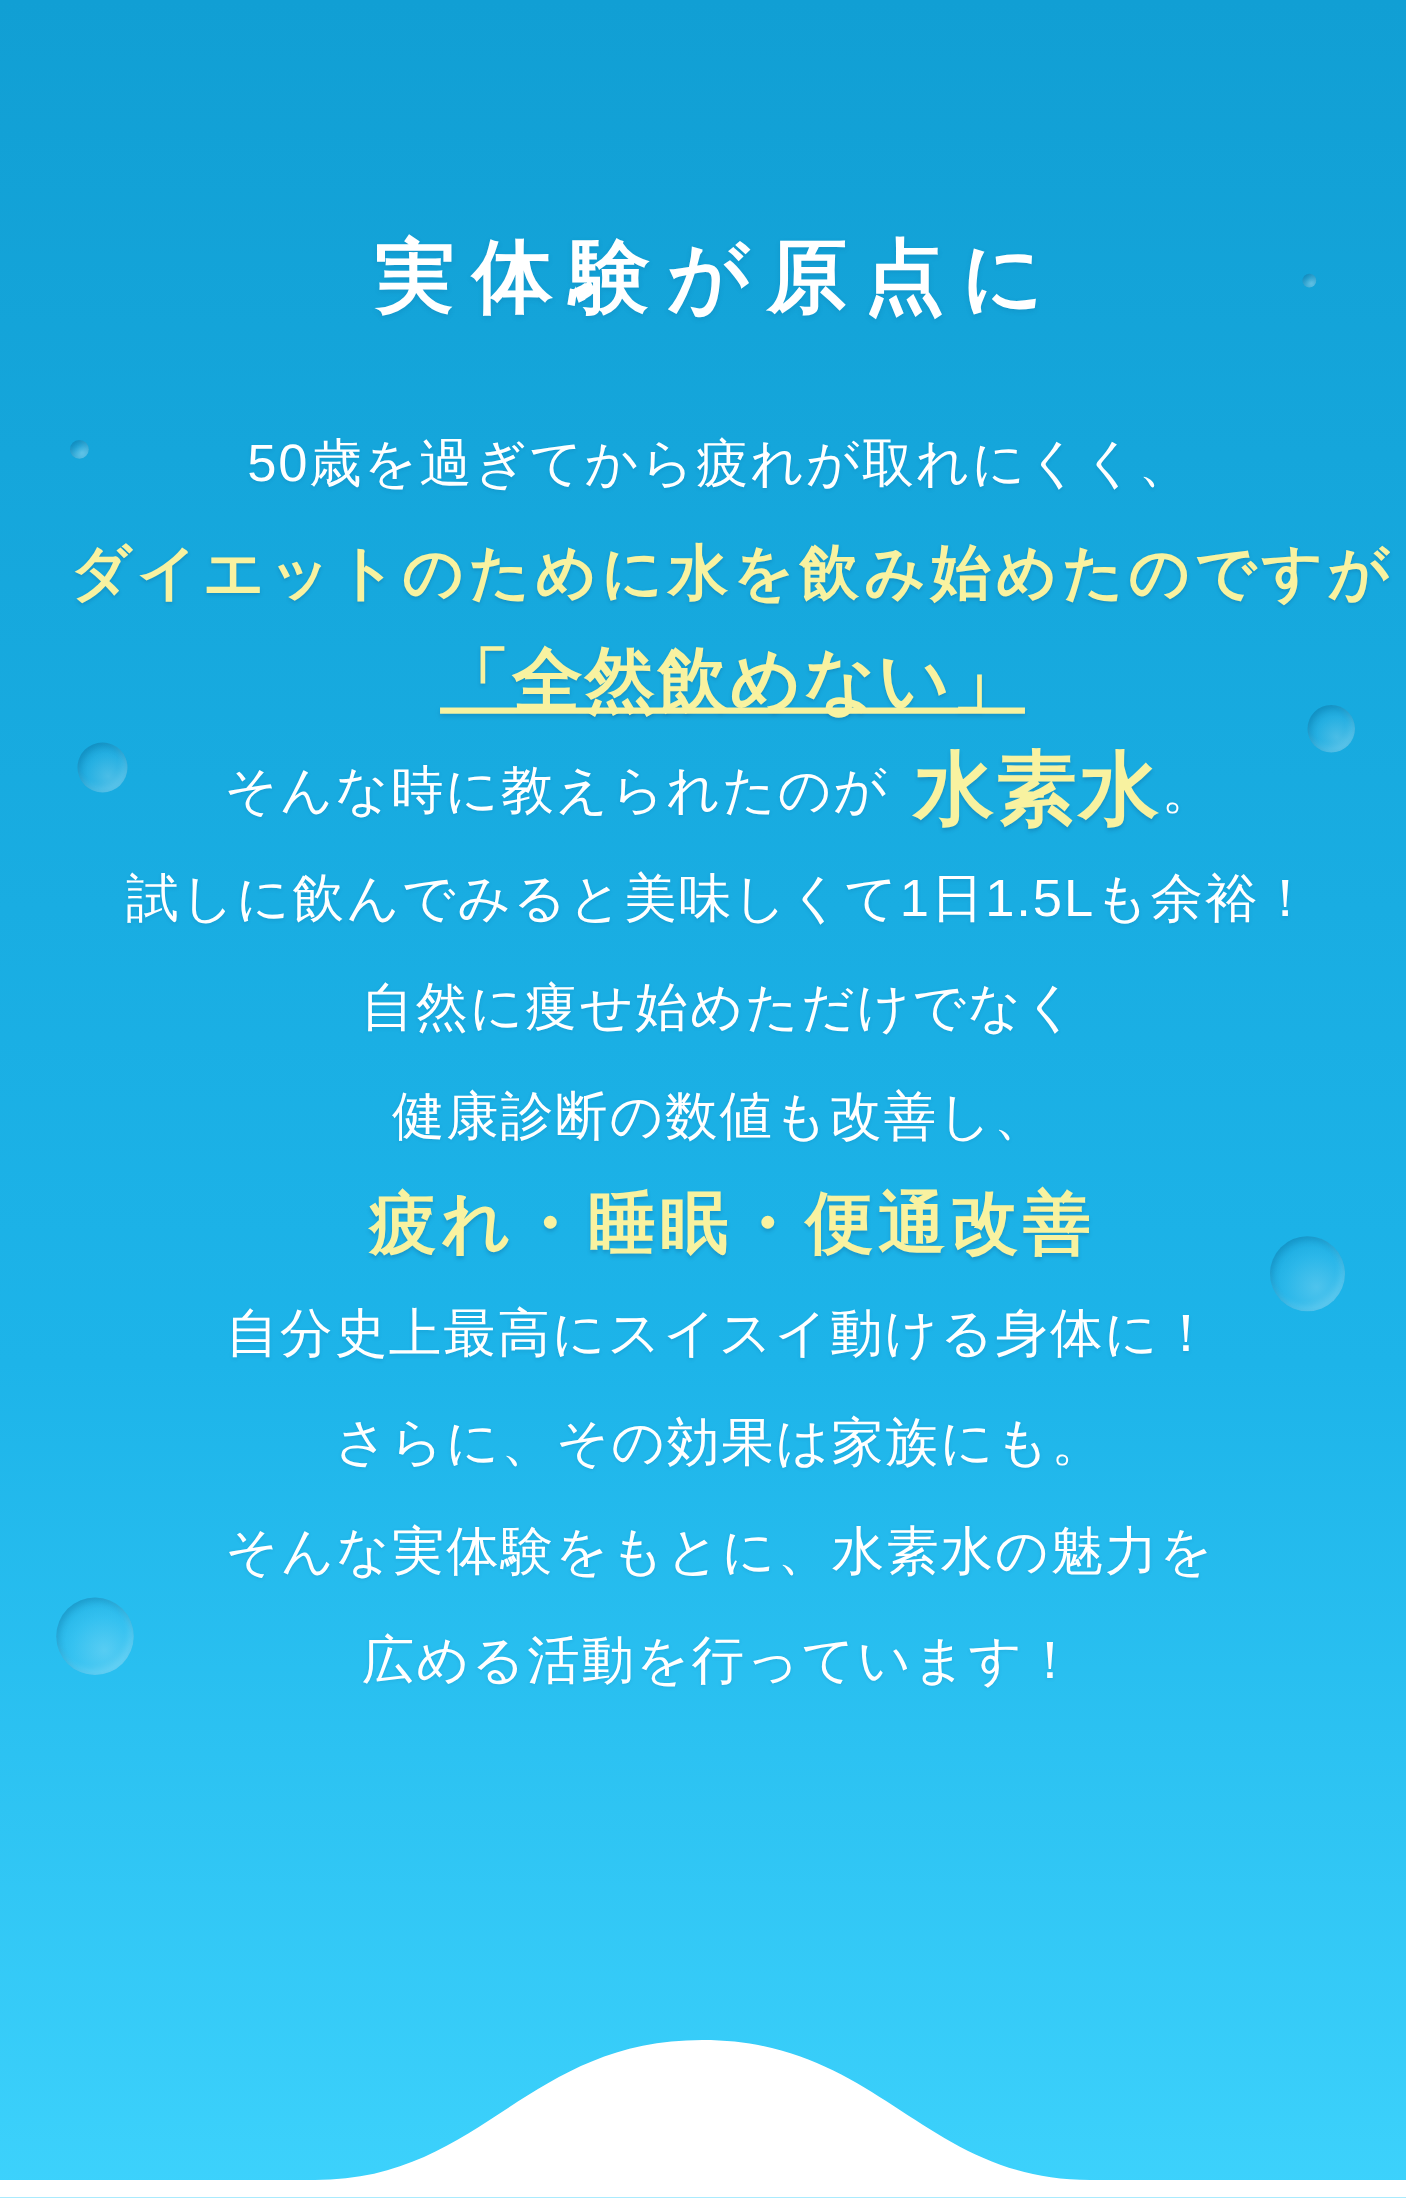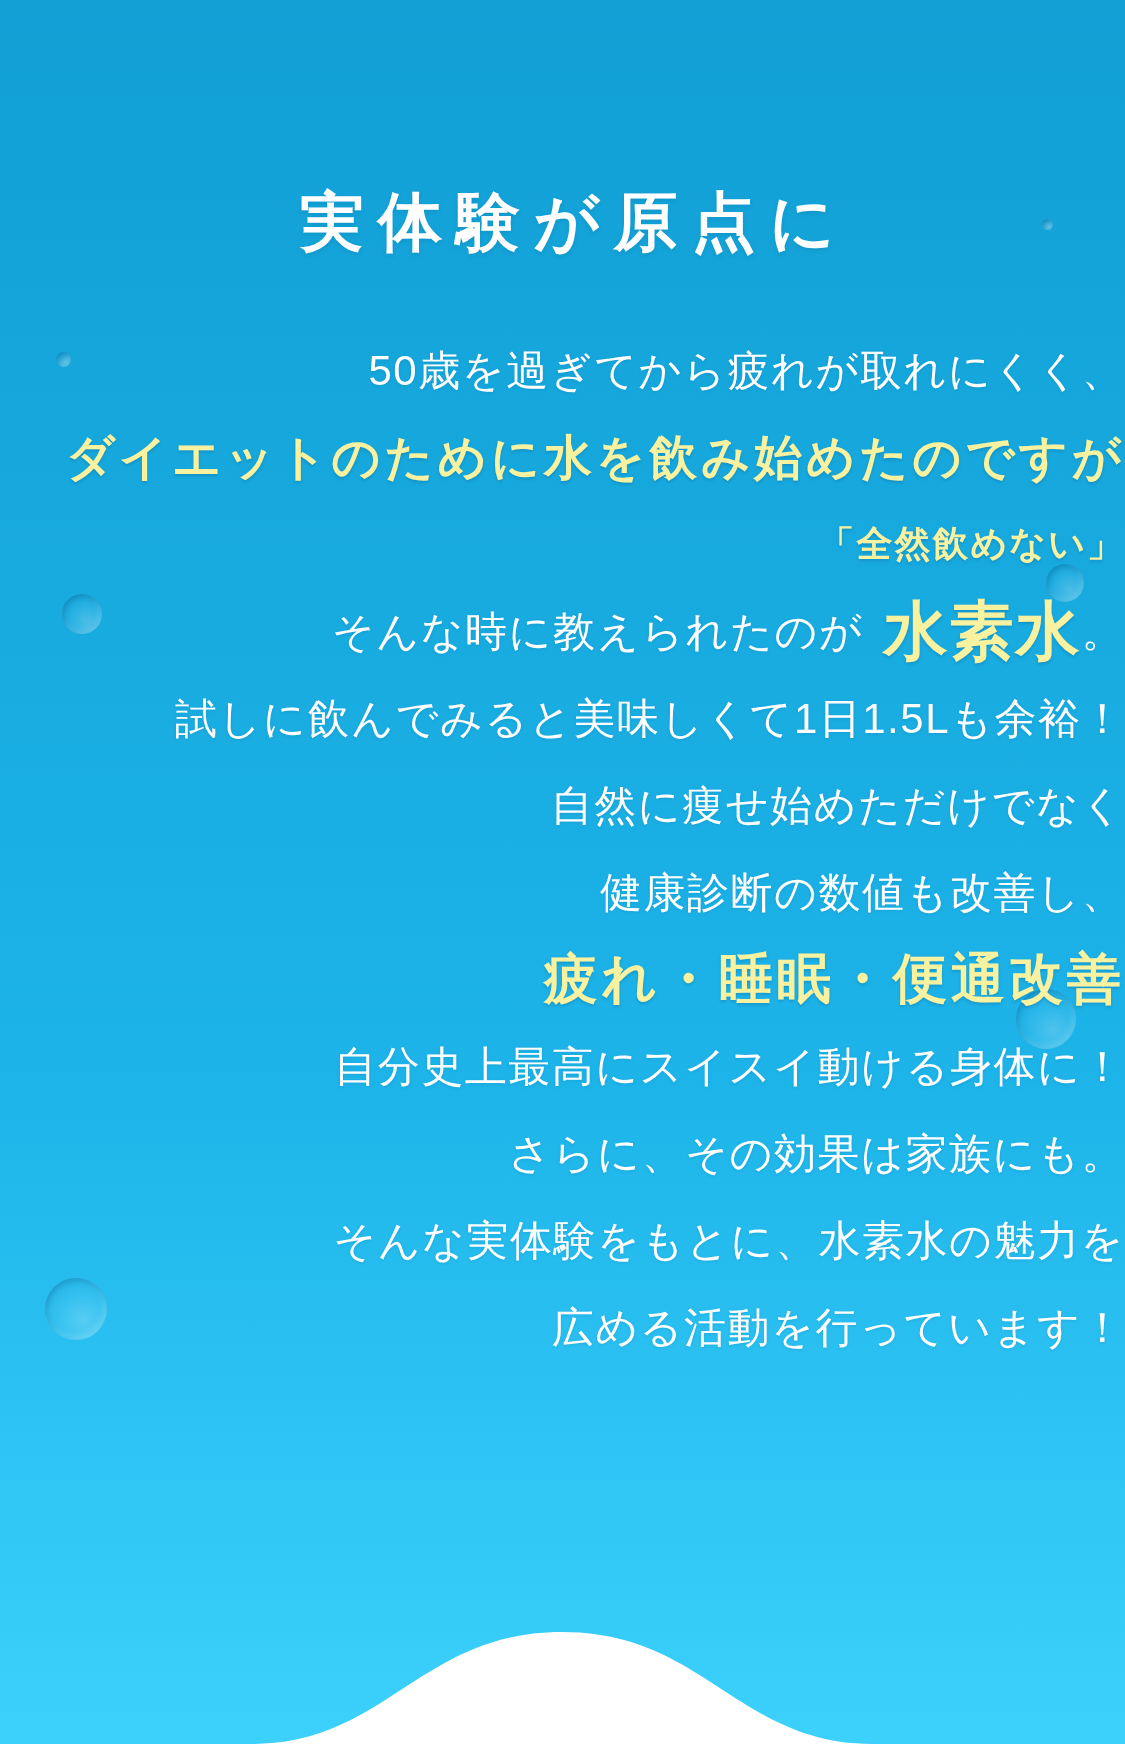--- a/index.html
+++ b/index.html
@@ -15,38 +15,38 @@
   .title{
     margin-top:180px;height:84px;line-height:84px;
     font-family:"DejaVu Serif","Liberation Serif",serif;
     font-size:64px;font-weight:bold;color:#ffffff;letter-spacing:14px;
     text-shadow:0 2px 4px rgba(10,90,140,0.18);
     white-space:nowrap;
     padding-left:24px;
   }
   .lines{margin-top:63px;}
   .line{
-    height:87px;display:flex;align-items:center;justify-content:flex-end;
+    height:87px;display:flex;align-items:center;justify-content:center;
     white-space:nowrap;
     padding-left:27px;
   }
   .seg-white{
     color:#ffffff;font-size:42px;letter-spacing:1.5px;
     font-family:"Liberation Sans","DejaVu Sans",sans-serif;
     text-shadow:0 1px 3px rgba(10,90,140,0.15);
   }
   .seg-yellow{
     color:var(--accent,#F8F2A0);
     font-family:"DejaVu Serif","Liberation Serif",serif;
     font-weight:bold;
     text-shadow:0 2px 3px rgba(10,80,130,0.25);
     margin-left:20px;
   }
   .line.em   .seg-yellow{font-size:48px;letter-spacing:4px;}
-  .line.em-big .seg-yellow{font-size:36px;letter-spacing:2px;}
+  .line.em-big .seg-yellow{font-size:56px;letter-spacing:2px;text-decoration:underline;}
   .line.em-mid .seg-yellow{font-size:54px;letter-spacing:4px;}
   .line.body .seg-yellow{font-size:64px;letter-spacing:2px;}
   .bubble{
     position:absolute;border-radius:50%;z-index:1;
     background:radial-gradient(circle at 62% 68%,
       rgba(255,255,255,0.22) 0%,
       rgba(170,225,250,0.10) 45%,
       rgba(15,85,135,0.08) 76%,
       rgba(5,60,110,0.26) 95%,
       rgba(30,120,170,0.12) 100%);

